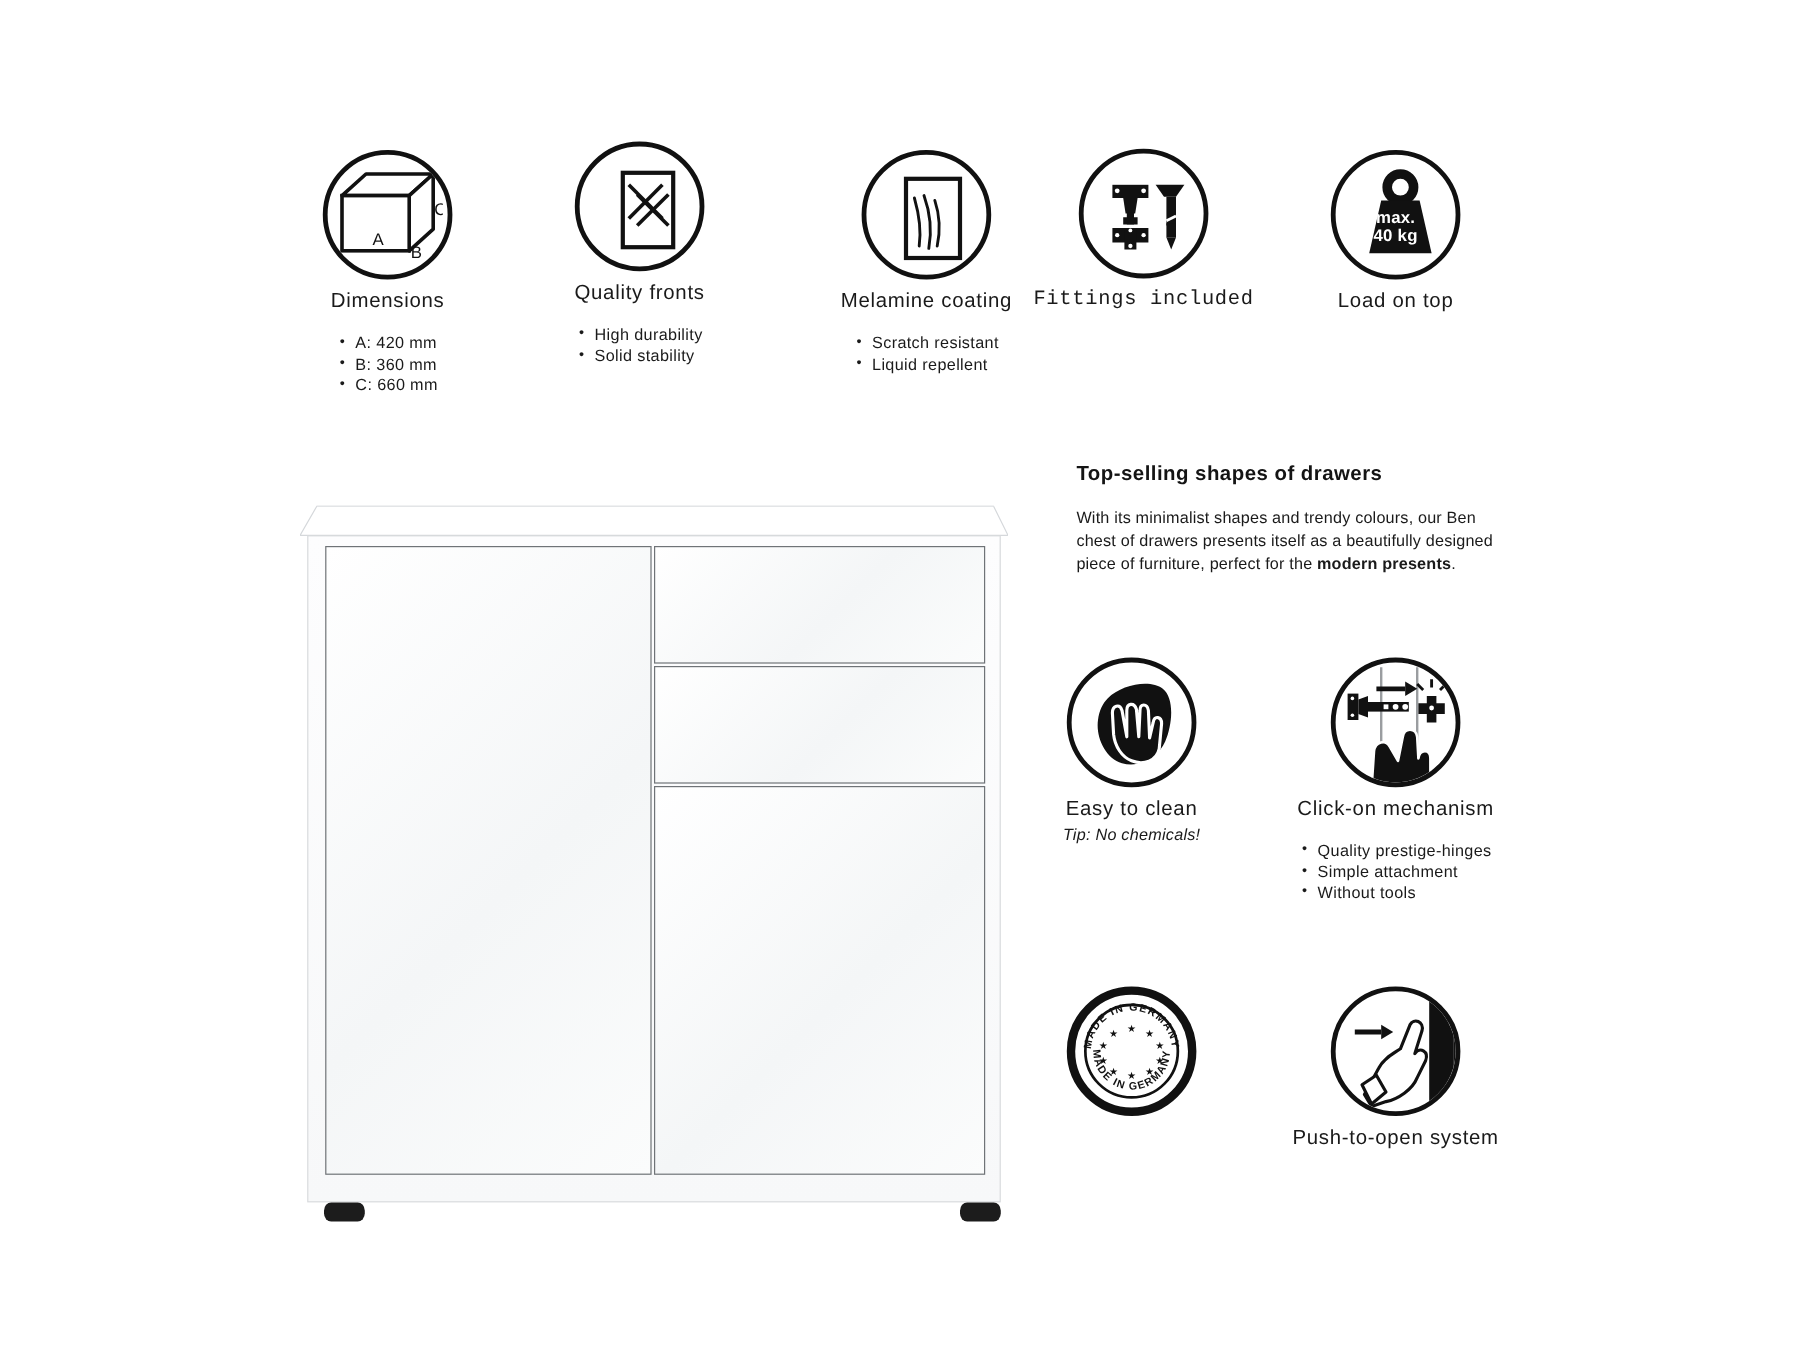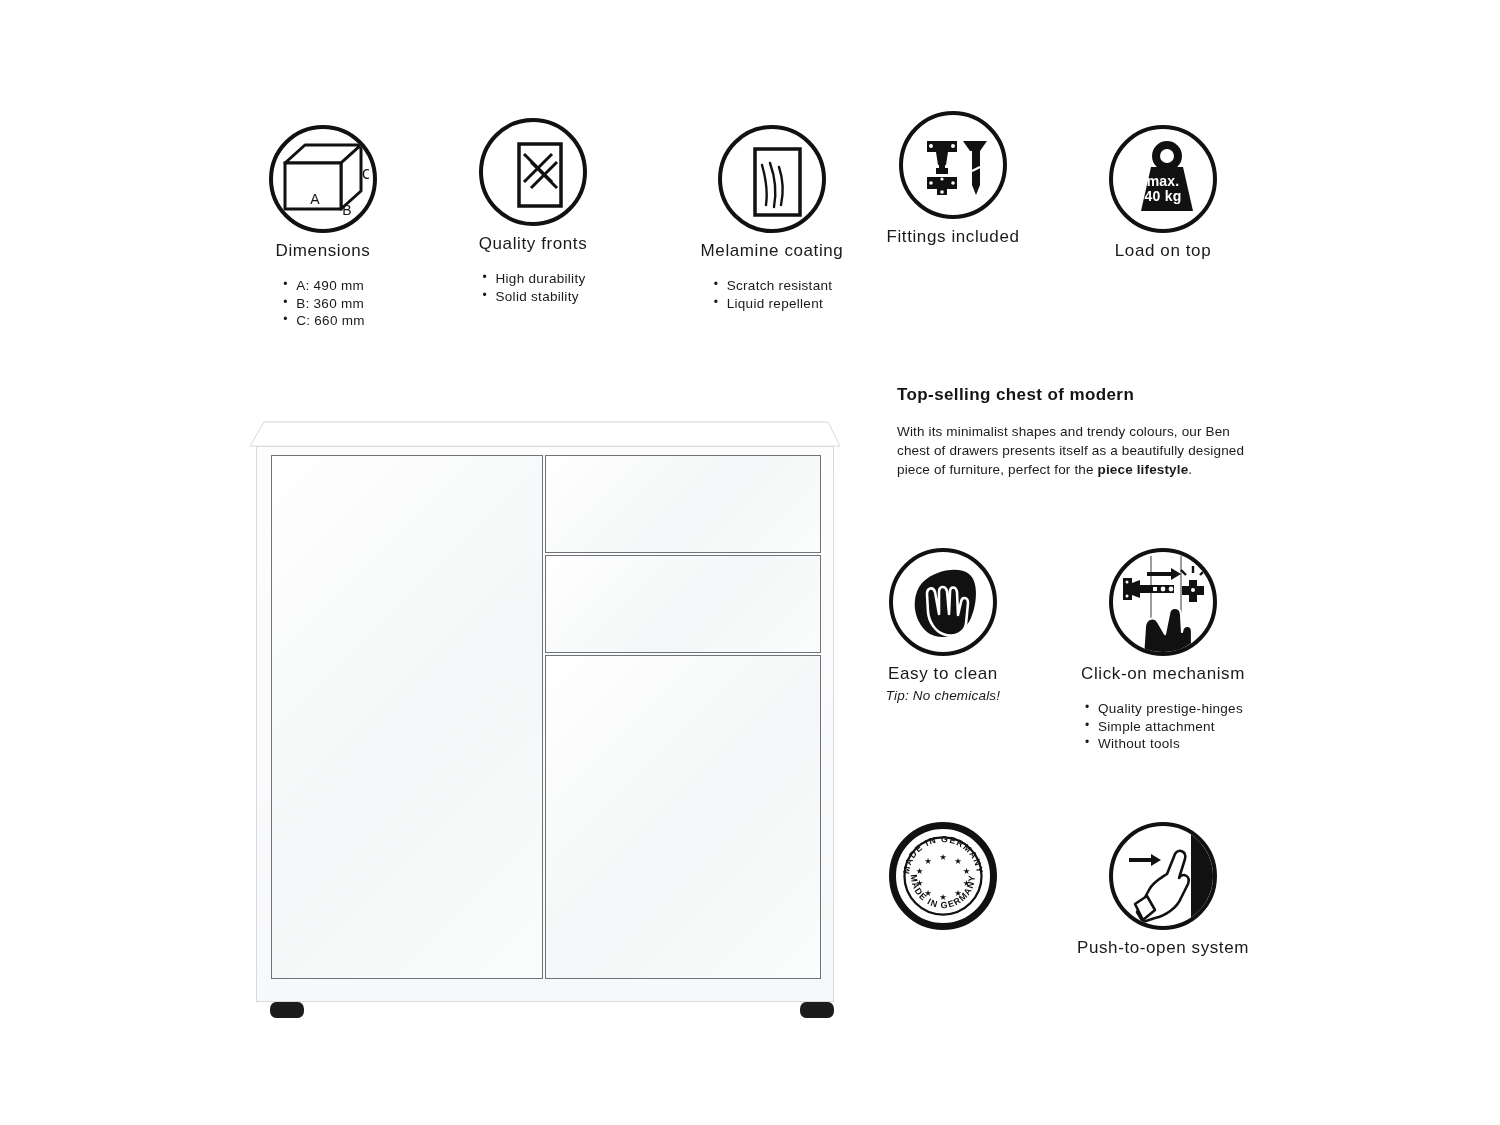--- a/index.html
+++ b/index.html
@@ -152,21 +152,21 @@
       <polygon points="8,24 28,6 84,6 64,24" fill="#fff" stroke="#111" stroke-width="3" stroke-linejoin="round"></polygon>
       <polygon points="64,24 84,6 84,52 64,70" fill="#fff" stroke="#111" stroke-width="3" stroke-linejoin="round"></polygon>
       <rect x="8" y="24" width="56" height="46" fill="#fff" stroke="#111" stroke-width="3"></rect>
       <text x="38" y="65" font-family="'Liberation Sans',sans-serif" font-size="14" text-anchor="middle" fill="#111">A</text>
       <text x="70" y="76" font-family="'Liberation Sans',sans-serif" font-size="14" text-anchor="middle" fill="#111">B</text>
       <text x="90" y="40" font-family="'Liberation Sans',sans-serif" font-size="14" text-anchor="middle" fill="#111">C</text>
     </svg>
   </div>
   <div class="feat-title">Dimensions</div>
   <ul class="bullets">
-    <li>A: 490 mm</li>
+    <li>A: 420 mm</li>
     <li>B: 360 mm</li>
     <li>C: 660 mm</li>
   </ul>
 </div>
 
 <div class="feature" style="left:428px; top:118px;">
   <div class="icon-circle">
     <svg width="108" height="108" viewBox="0 0 108 108">
       <rect x="36" y="22" width="42" height="62" fill="#fff" stroke="#111" stroke-width="3.5"></rect>
       <line x1="41" y1="32" x2="69" y2="60" stroke="#111" stroke-width="3"></line>
@@ -191,21 +191,21 @@
       <path d="M57 38 C 61 50, 62 62, 59 76" fill="none" stroke="#111" stroke-width="2.4" stroke-linecap="round"></path>
     </svg>
   </div>
   <div class="feat-title">Melamine coating</div>
   <ul class="bullets">
     <li>Scratch resistant</li>
     <li>Liquid repellent</li>
   </ul>
 </div>
 
-<div class="feature" style="left:848px; top:111px;">
+<div class="feature" style="left:848px; top:124px;font-family:Liberation Mono, monospace;">
   <div class="icon-circle">
     <svg width="108" height="108" viewBox="0 0 108 108">
 
       <rect x="24" y="26" width="30" height="11" fill="#111"></rect>
       <circle cx="28" cy="31" r="2" fill="#fff"></circle>
       <circle cx="50" cy="31" r="2" fill="#fff"></circle>
       <path d="M33 37 L45 37 L43 50 L35 50 Z" fill="#111"></path>
       <rect x="36" y="49" width="6" height="10" fill="#111"></rect>
 
       <path d="M33 59 h12 v-6 h-12 z" fill="#111"></path>
@@ -258,22 +258,22 @@
     <div class="panel" style="left:288px; top:108px; width:276px; height:98px;"></div>
 
     <div class="panel" style="left:288px; top:208px; width:276px; height:324px;"></div>
   </div>
 
   <div class="foot" style="left:20px; top:582px;"></div>
   <div class="foot" style="left:550px; top:582px;"></div>
 </div>
 
 <div id="promo">
-  <h2>Top-selling chest of modern</h2>
-  <p><span>With its minimalist shapes and trendy colours, our Ben chest of drawers presents itself as a beautifully designed piece of furniture, perfect for the </span><b>piece lifestyle</b><span>.</span></p>
+  <h2>Top-selling shapes of drawers</h2>
+  <p><span>With its minimalist shapes and trendy colours, our Ben chest of drawers presents itself as a beautifully designed piece of furniture, perfect for the </span><b>modern presents</b><span>.</span></p>
 </div>
 
 <div class="feature" style="left:848px; top:548px; width:190px;">
   <div class="icon-circle">
     <svg width="108" height="108" viewBox="0 0 108 108">
       <path d="M30 30 C42 18, 66 14, 76 22 C86 30, 84 52, 78 66 C72 80, 56 88, 42 84 C28 80, 20 62, 22 48 C23 40, 26 34, 30 30 Z" fill="#111"></path>
       <path d="M34 42 C34 36, 40 34, 42 40 L46 62 L46 40 C46 34, 52 33, 54 39 L56 62 L57 40 C57 34, 63 34, 64 40 L65 63 L68 50 C69 44, 75 45, 75 51 L73 72 C71 82, 60 86, 50 82 C42 79, 36 70, 35 60 Z" fill="#111" stroke="#fff" stroke-width="2.6" stroke-linejoin="round"></path>
     </svg>
   </div>
   <div class="feat-title">Easy to clean</div>

